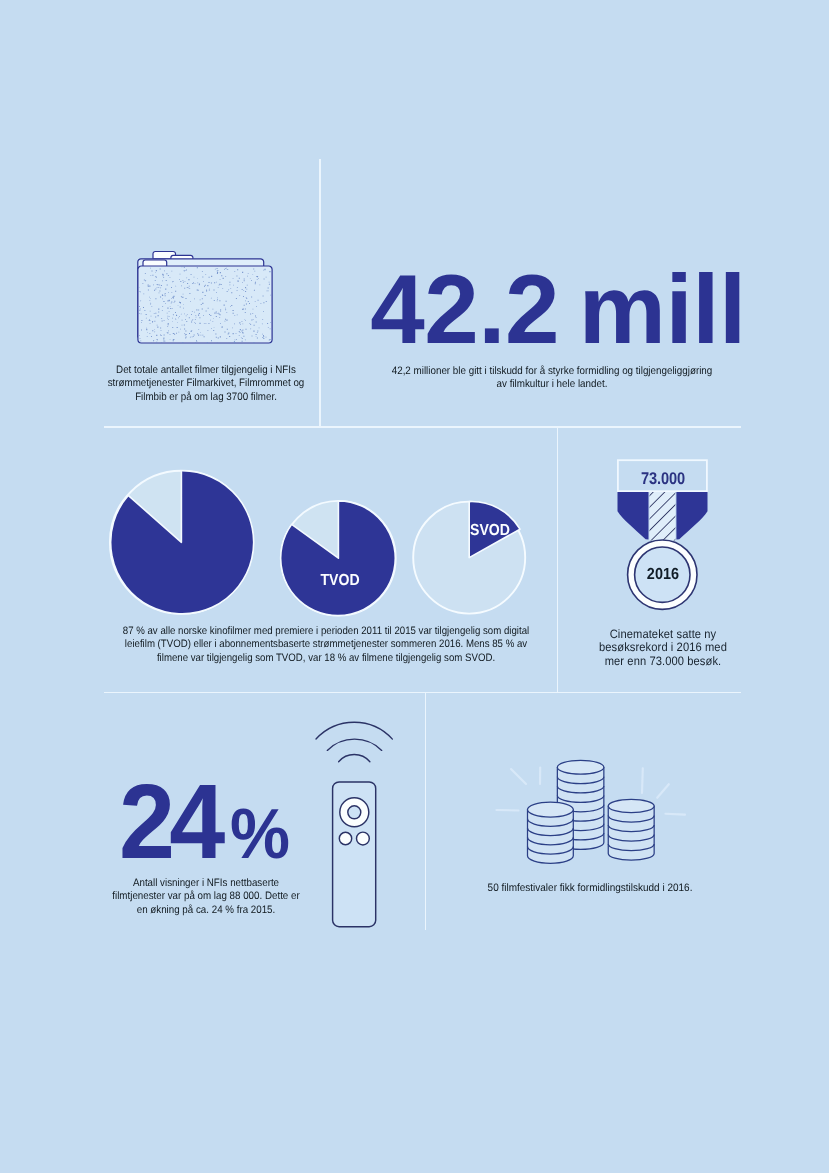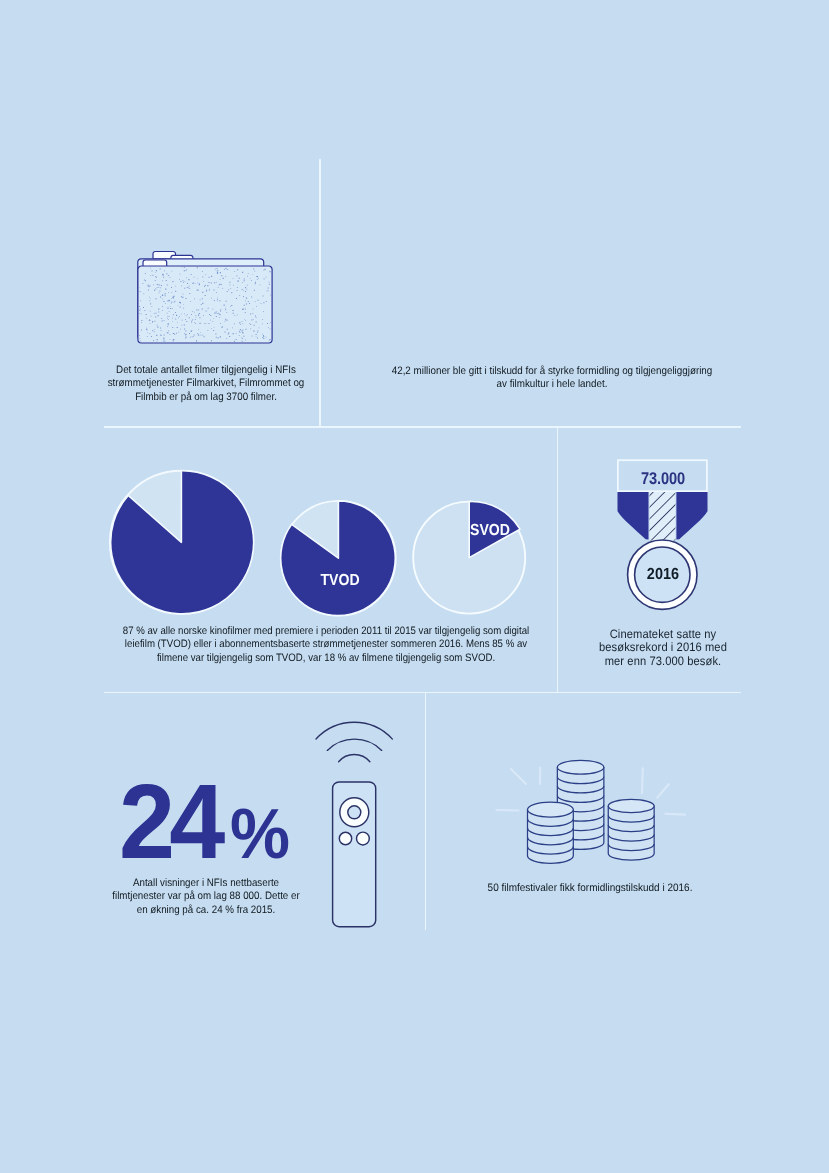--- a/index.html
+++ b/index.html
@@ -38,20 +38,21 @@
     <path d="M5 9.8 H124.5 a3.2 3.2 0 0 1 3.2 3.2 V88 H1.8 V13 A3.2 3.2 0 0 1 5 9.8 Z" fill="#dfeefb" stroke="#2c3392" stroke-width="1.2"></path>
     <path d="M9.3 11 H28.4 a2.3 2.3 0 0 1 2.3 2.3 V17.7 H7 V13.3 A2.3 2.3 0 0 1 9.3 11 Z" fill="#fafdff" stroke="#2c3392" stroke-width="1.2"></path>
     <path d="M5.3 17 H132.7 a3.4 3.4 0 0 1 3.4 3.4 V90.6 a3.4 3.4 0 0 1 -3.4 3.4 H5.3 a3.4 3.4 0 0 1 -3.4 -3.4 V20.4 A3.4 3.4 0 0 1 5.3 17 Z" fill="#d8e9f8" stroke="#2c3392" stroke-width="1.2"></path>
     <g clip-path="url(#frontclip)">
       <path transform="translate(2,17)" d="M55.0 16.3h0.8v0.8h-0.8zM31.6 11.0h0.7v0.7h-0.7zM34.4 30.8h1.1v1.1h-1.1zM12.6 49.8h0.8v0.8h-0.8zM57.4 48.9h0.8v0.8h-0.8zM107.5 62.8h1.0v1.0h-1.0zM116.8 17.3h1.0v1.0h-1.0zM89.7 67.6h0.9v0.9h-0.9zM11.7 57.1h0.7v0.7h-0.7zM63.8 32.3h0.9v0.9h-0.9zM75.8 34.1h0.9v0.9h-0.9zM134.1 42.7h1.0v1.0h-1.0zM70.5 16.1h1.0v1.0h-1.0zM132.4 28.7h0.8v0.8h-0.8zM129.1 57.0h1.0v1.0h-1.0zM80.9 78.1h1.1v1.1h-1.1zM89.6 3.4h0.7v0.7h-0.7zM23.6 54.5h1.0v1.0h-1.0zM11.5 34.1h0.7v0.7h-0.7zM19.8 49.3h1.0v1.0h-1.0zM45.0 41.8h0.8v0.8h-0.8zM122.0 77.4h0.8v0.8h-0.8zM60.3 43.6h0.8v0.8h-0.8zM48.3 55.4h0.7v0.7h-0.7zM18.2 68.8h1.1v1.1h-1.1zM105.7 12.4h1.0v1.0h-1.0zM17.3 9.9h0.9v0.9h-0.9zM24.0 14.5h0.8v0.8h-0.8zM125.3 70.1h0.9v0.9h-0.9zM104.5 63.5h0.9v0.9h-0.9zM16.3 65.5h0.8v0.8h-0.8zM92.1 40.1h0.7v0.7h-0.7zM79.6 4.3h0.8v0.8h-0.8zM51.4 27.1h1.0v1.0h-1.0zM52.6 64.8h1.1v1.1h-1.1zM13.0 70.0h0.9v0.9h-0.9zM97.9 32.0h1.0v1.0h-1.0zM31.6 67.9h0.8v0.8h-0.8zM88.7 25.0h0.9v0.9h-0.9zM30.0 64.4h0.8v0.8h-0.8zM52.3 35.1h0.7v0.7h-0.7zM119.6 33.8h0.9v0.9h-0.9zM9.9 23.6h0.9v0.9h-0.9zM106.9 42.6h0.9v0.9h-0.9zM58.7 23.5h1.1v1.1h-1.1zM22.0 30.4h1.1v1.1h-1.1zM117.0 49.4h1.0v1.0h-1.0zM26.8 27.1h0.8v0.8h-0.8zM47.1 53.2h0.9v0.9h-0.9zM130.7 15.8h0.8v0.8h-0.8zM107.1 21.1h1.0v1.0h-1.0zM100.8 68.9h0.8v0.8h-0.8zM55.6 68.6h1.0v1.0h-1.0zM1.0 40.1h0.8v0.8h-0.8zM0.7 25.0h0.8v0.8h-0.8zM69.5 64.2h0.8v0.8h-0.8zM36.1 67.8h1.0v1.0h-1.0zM63.7 42.5h1.1v1.1h-1.1zM104.2 66.1h1.1v1.1h-1.1zM104.3 16.3h0.7v0.7h-0.7zM135.4 64.2h0.7v0.7h-0.7zM78.9 76.4h1.0v1.0h-1.0zM41.0 77.2h1.1v1.1h-1.1zM78.1 15.8h0.7v0.7h-0.7zM134.4 63.2h1.0v1.0h-1.0zM107.0 21.4h0.9v0.9h-0.9zM17.8 10.8h1.0v1.0h-1.0zM117.7 55.4h1.0v1.0h-1.0zM57.0 75.9h0.8v0.8h-0.8zM49.1 16.9h1.0v1.0h-1.0zM77.8 70.8h1.0v1.0h-1.0zM25.3 72.6h1.0v1.0h-1.0zM77.8 49.9h1.0v1.0h-1.0zM90.3 78.0h1.1v1.1h-1.1zM32.8 36.8h0.7v0.7h-0.7zM16.0 63.4h0.7v0.7h-0.7zM45.8 58.5h1.1v1.1h-1.1zM92.4 22.3h0.7v0.7h-0.7zM79.2 33.2h0.8v0.8h-0.8zM18.9 73.2h1.0v1.0h-1.0zM5.4 27.5h0.8v0.8h-0.8zM75.5 23.6h1.0v1.0h-1.0zM8.3 61.7h0.8v0.8h-0.8zM109.2 9.8h0.8v0.8h-0.8zM37.3 52.4h0.7v0.7h-0.7zM76.1 16.2h1.1v1.1h-1.1zM23.9 28.4h1.1v1.1h-1.1zM11.5 54.1h0.8v0.8h-0.8zM111.9 12.4h0.7v0.7h-0.7zM5.0 41.0h1.0v1.0h-1.0zM23.0 69.3h0.8v0.8h-0.8zM83.5 60.6h1.1v1.1h-1.1zM22.2 61.6h0.9v0.9h-0.9zM109.8 35.0h0.9v0.9h-0.9zM24.7 9.3h1.0v1.0h-1.0zM87.3 41.7h0.7v0.7h-0.7zM31.7 72.9h0.7v0.7h-0.7zM106.2 78.7h1.1v1.1h-1.1zM60.4 63.1h0.7v0.7h-0.7zM118.8 13.3h0.8v0.8h-0.8zM105.0 30.0h0.9v0.9h-0.9zM80.1 46.7h0.7v0.7h-0.7zM41.1 13.0h0.7v0.7h-0.7zM119.4 64.5h0.9v0.9h-0.9zM39.7 39.4h0.7v0.7h-0.7zM5.9 13.5h0.9v0.9h-0.9zM114.8 53.0h0.7v0.7h-0.7zM51.3 21.9h0.8v0.8h-0.8zM74.5 55.3h0.7v0.7h-0.7zM103.6 74.7h1.0v1.0h-1.0zM57.1 57.0h0.8v0.8h-0.8zM24.0 32.6h0.7v0.7h-0.7zM29.1 51.7h0.8v0.8h-0.8zM114.4 7.9h0.7v0.7h-0.7zM76.9 2.8h0.8v0.8h-0.8zM18.3 75.8h0.9v0.9h-0.9zM8.8 70.0h0.8v0.8h-0.8zM78.8 34.5h0.7v0.7h-0.7zM126.4 3.3h1.0v1.0h-1.0zM127.0 77.7h0.7v0.7h-0.7zM22.9 18.9h1.0v1.0h-1.0zM18.3 72.9h0.7v0.7h-0.7zM50.4 13.1h1.1v1.1h-1.1zM65.9 57.0h0.7v0.7h-0.7zM59.4 16.4h0.8v0.8h-0.8zM18.7 58.8h0.8v0.8h-0.8zM23.8 54.7h0.8v0.8h-0.8zM88.4 53.6h1.1v1.1h-1.1zM124.3 67.7h0.7v0.7h-0.7zM32.2 41.9h1.0v1.0h-1.0zM53.9 44.9h0.8v0.8h-0.8zM34.3 61.1h0.9v0.9h-0.9zM67.4 8.2h0.7v0.7h-0.7zM127.8 35.0h0.9v0.9h-0.9zM26.1 4.4h0.9v0.9h-0.9zM25.5 71.6h0.9v0.9h-0.9zM1.9 42.4h0.8v0.8h-0.8zM98.5 9.5h0.9v0.9h-0.9zM53.0 55.5h1.1v1.1h-1.1zM35.7 36.2h0.7v0.7h-0.7zM48.4 11.6h0.7v0.7h-0.7zM113.2 30.5h0.9v0.9h-0.9zM127.6 70.8h0.8v0.8h-0.8zM73.2 62.1h0.7v0.7h-0.7zM4.4 17.2h0.9v0.9h-0.9zM84.3 60.6h0.7v0.7h-0.7zM87.6 34.8h1.0v1.0h-1.0zM11.4 67.2h0.9v0.9h-0.9zM67.6 44.6h1.0v1.0h-1.0zM104.1 71.9h0.9v0.9h-0.9zM44.7 27.7h0.7v0.7h-0.7zM37.4 19.7h0.7v0.7h-0.7zM30.2 26.3h0.7v0.7h-0.7zM37.1 24.7h1.1v1.1h-1.1zM33.3 35.4h1.0v1.0h-1.0zM71.0 48.1h0.9v0.9h-0.9zM11.0 30.8h0.7v0.7h-0.7zM38.6 60.9h1.0v1.0h-1.0zM58.0 73.9h0.9v0.9h-0.9zM69.3 19.1h1.1v1.1h-1.1zM125.1 69.0h0.9v0.9h-0.9zM54.3 17.0h1.1v1.1h-1.1zM125.4 36.3h1.0v1.0h-1.0zM46.2 47.5h0.7v0.7h-0.7zM6.9 7.1h0.8v0.8h-0.8zM116.9 15.7h1.1v1.1h-1.1zM78.6 2.0h0.9v0.9h-0.9zM29.9 53.3h0.7v0.7h-0.7zM2.2 34.4h0.9v0.9h-0.9zM25.2 11.2h0.9v0.9h-0.9zM135.3 56.2h0.7v0.7h-0.7zM42.3 15.1h1.0v1.0h-1.0zM52.6 8.1h0.9v0.9h-0.9zM128.6 24.5h0.8v0.8h-0.8zM102.1 58.0h0.7v0.7h-0.7zM101.6 65.9h0.9v0.9h-0.9zM64.4 10.6h0.9v0.9h-0.9zM81.2 17.7h1.1v1.1h-1.1zM41.9 35.9h1.1v1.1h-1.1zM34.6 15.1h0.9v0.9h-0.9zM20.6 26.5h0.8v0.8h-0.8zM108.8 18.7h0.9v0.9h-0.9zM81.8 6.1h1.1v1.1h-1.1zM59.2 11.9h0.7v0.7h-0.7zM46.1 62.5h1.0v1.0h-1.0zM78.9 7.0h1.0v1.0h-1.0zM12.4 36.7h0.7v0.7h-0.7zM1.1 69.2h0.7v0.7h-0.7zM105.4 24.1h0.7v0.7h-0.7zM20.3 20.9h0.9v0.9h-0.9zM23.9 44.3h0.8v0.8h-0.8zM12.5 9.3h0.7v0.7h-0.7zM130.9 17.7h1.0v1.0h-1.0zM45.7 3.9h0.9v0.9h-0.9zM65.2 49.2h0.8v0.8h-0.8zM47.5 3.9h0.9v0.9h-0.9zM94.4 44.2h0.8v0.8h-0.8zM115.4 64.6h1.1v1.1h-1.1zM82.2 57.3h0.8v0.8h-0.8zM82.0 44.5h1.1v1.1h-1.1zM114.6 42.7h0.7v0.7h-0.7zM2.7 47.4h0.8v0.8h-0.8zM17.8 4.1h1.1v1.1h-1.1zM43.6 53.7h0.9v0.9h-0.9zM113.1 14.2h0.9v0.9h-0.9zM94.1 61.6h0.7v0.7h-0.7zM98.6 23.9h0.9v0.9h-0.9zM57.7 50.7h0.7v0.7h-0.7zM24.2 7.8h1.0v1.0h-1.0zM58.4 43.5h1.0v1.0h-1.0zM50.8 51.2h1.0v1.0h-1.0zM35.5 73.1h0.9v0.9h-0.9zM18.7 21.2h0.7v0.7h-0.7zM124.6 29.6h0.9v0.9h-0.9zM80.6 47.4h1.1v1.1h-1.1zM90.2 23.4h0.9v0.9h-0.9zM55.6 10.7h0.8v0.8h-0.8zM39.3 55.9h0.7v0.7h-0.7zM74.5 42.8h0.8v0.8h-0.8zM33.8 41.9h0.8v0.8h-0.8zM36.3 34.8h1.0v1.0h-1.0zM13.0 76.7h0.7v0.7h-0.7zM121.5 18.5h0.7v0.7h-0.7zM68.0 24.3h1.1v1.1h-1.1zM134.0 10.5h0.7v0.7h-0.7zM125.1 44.9h0.8v0.8h-0.8zM130.8 73.7h0.9v0.9h-0.9zM105.2 42.8h0.7v0.7h-0.7zM9.2 65.9h0.7v0.7h-0.7zM61.4 51.3h1.0v1.0h-1.0zM67.5 57.2h0.8v0.8h-0.8zM98.8 48.5h0.8v0.8h-0.8zM133.5 34.6h0.8v0.8h-0.8zM131.5 72.9h1.1v1.1h-1.1zM62.3 66.4h0.7v0.7h-0.7zM104.5 57.6h0.7v0.7h-0.7zM41.2 49.9h0.8v0.8h-0.8zM77.4 67.5h1.0v1.0h-1.0zM103.7 23.0h0.9v0.9h-0.9zM94.7 12.3h0.7v0.7h-0.7zM106.8 46.0h0.9v0.9h-0.9zM72.9 16.4h1.0v1.0h-1.0zM129.6 21.4h1.1v1.1h-1.1zM34.8 66.9h1.0v1.0h-1.0zM96.0 57.4h0.9v0.9h-0.9zM129.8 24.5h0.7v0.7h-0.7zM75.7 61.4h0.7v0.7h-0.7zM95.3 18.8h0.7v0.7h-0.7zM22.0 68.6h0.9v0.9h-0.9zM35.0 31.6h1.0v1.0h-1.0zM22.3 21.4h0.8v0.8h-0.8zM1.3 43.7h1.0v1.0h-1.0zM38.0 66.8h0.9v0.9h-0.9zM99.3 14.5h1.1v1.1h-1.1zM19.5 49.2h1.1v1.1h-1.1zM54.4 53.3h0.8v0.8h-0.8zM107.9 37.4h1.1v1.1h-1.1zM16.4 54.8h0.9v0.9h-0.9zM104.9 42.5h0.9v0.9h-0.9zM132.4 56.1h0.7v0.7h-0.7zM30.7 50.2h0.8v0.8h-0.8zM107.8 31.0h0.8v0.8h-0.8zM96.7 76.3h0.8v0.8h-0.8zM46.6 15.1h0.7v0.7h-0.7zM12.1 37.7h0.8v0.8h-0.8zM98.9 21.2h0.9v0.9h-0.9zM68.8 76.0h1.1v1.1h-1.1zM134.5 34.4h1.0v1.0h-1.0zM43.6 58.7h0.8v0.8h-0.8zM84.6 11.8h1.1v1.1h-1.1zM51.0 67.0h1.0v1.0h-1.0zM134.3 37.2h1.0v1.0h-1.0zM93.2 39.0h1.1v1.1h-1.1zM41.0 35.8h1.0v1.0h-1.0zM105.7 38.7h1.0v1.0h-1.0zM26.5 27.8h0.7v0.7h-0.7zM51.9 70.7h0.9v0.9h-0.9zM112.3 58.1h0.8v0.8h-0.8zM119.0 10.1h1.1v1.1h-1.1zM58.5 43.2h0.7v0.7h-0.7zM15.8 47.0h0.8v0.8h-0.8zM18.6 17.9h0.9v0.9h-0.9zM3.2 56.2h0.7v0.7h-0.7zM129.9 61.1h0.7v0.7h-0.7zM26.5 74.7h0.8v0.8h-0.8zM29.3 60.0h0.8v0.8h-0.8zM62.8 38.1h0.9v0.9h-0.9zM47.3 71.6h0.8v0.8h-0.8zM40.0 51.5h0.7v0.7h-0.7zM23.1 75.9h0.8v0.8h-0.8zM108.3 32.1h0.9v0.9h-0.9zM104.7 66.7h0.9v0.9h-0.9zM25.6 53.9h0.9v0.9h-0.9zM88.8 62.7h1.0v1.0h-1.0zM88.0 1.7h0.7v0.7h-0.7zM34.9 48.3h0.9v0.9h-0.9zM15.1 74.3h1.0v1.0h-1.0zM96.6 73.5h0.7v0.7h-0.7zM24.1 28.9h1.1v1.1h-1.1zM46.3 21.8h0.9v0.9h-0.9zM124.4 71.1h0.9v0.9h-0.9zM53.2 48.1h0.8v0.8h-0.8zM90.3 66.5h1.1v1.1h-1.1zM11.1 53.3h0.7v0.7h-0.7zM107.0 54.3h0.7v0.7h-0.7zM46.9 68.6h0.8v0.8h-0.8zM116.4 4.7h0.8v0.8h-0.8zM75.2 63.9h1.0v1.0h-1.0zM23.2 51.9h0.9v0.9h-0.9zM42.9 30.3h1.0v1.0h-1.0zM99.7 14.6h1.1v1.1h-1.1zM106.4 53.4h0.7v0.7h-0.7zM21.5 24.6h0.9v0.9h-0.9zM63.9 5.2h0.9v0.9h-0.9zM88.4 46.2h0.8v0.8h-0.8zM43.0 19.4h0.8v0.8h-0.8zM34.7 74.2h1.1v1.1h-1.1zM11.8 44.7h0.7v0.7h-0.7zM86.5 54.7h0.9v0.9h-0.9zM66.6 28.9h1.1v1.1h-1.1zM113.6 69.6h0.8v0.8h-0.8zM29.5 34.3h1.1v1.1h-1.1zM61.7 33.4h0.8v0.8h-0.8zM60.8 18.4h0.9v0.9h-0.9zM70.5 57.0h0.9v0.9h-0.9zM131.7 62.5h0.8v0.8h-0.8zM14.1 56.1h0.7v0.7h-0.7zM24.1 78.6h0.9v0.9h-0.9zM116.8 35.1h0.7v0.7h-0.7zM12.3 1.7h0.7v0.7h-0.7zM17.1 5.9h0.7v0.7h-0.7zM98.1 73.2h0.9v0.9h-0.9zM105.7 14.3h1.0v1.0h-1.0zM81.4 34.3h1.0v1.0h-1.0zM27.0 37.1h0.7v0.7h-0.7zM48.4 54.9h0.9v0.9h-0.9zM81.3 50.9h0.8v0.8h-0.8zM6.5 44.1h0.8v0.8h-0.8zM83.2 9.2h1.1v1.1h-1.1zM56.7 17.2h0.7v0.7h-0.7zM22.6 64.0h0.8v0.8h-0.8zM27.7 14.0h1.0v1.0h-1.0zM114.3 46.9h0.9v0.9h-0.9zM11.3 19.6h1.1v1.1h-1.1zM104.2 42.8h1.1v1.1h-1.1zM60.0 48.6h1.1v1.1h-1.1zM37.1 46.1h0.9v0.9h-0.9zM70.6 10.8h1.0v1.0h-1.0zM73.0 74.3h1.0v1.0h-1.0zM101.8 63.1h1.1v1.1h-1.1zM117.7 69.9h0.7v0.7h-0.7zM117.7 51.3h0.8v0.8h-0.8zM81.8 70.3h1.1v1.1h-1.1zM17.4 46.8h0.9v0.9h-0.9zM108.4 22.8h0.8v0.8h-0.8zM91.1 69.9h1.1v1.1h-1.1zM7.6 47.9h1.1v1.1h-1.1zM101.3 29.0h0.8v0.8h-0.8zM85.6 38.6h1.1v1.1h-1.1zM115.5 76.1h0.9v0.9h-0.9zM50.8 19.7h0.9v0.9h-0.9zM38.0 48.8h1.1v1.1h-1.1zM14.2 64.2h1.1v1.1h-1.1zM17.4 22.5h0.9v0.9h-0.9zM62.5 68.7h0.8v0.8h-0.8zM29.5 49.7h0.7v0.7h-0.7zM70.9 22.7h0.9v0.9h-0.9zM2.4 74.5h0.8v0.8h-0.8zM84.4 22.0h0.7v0.7h-0.7zM19.3 60.6h1.1v1.1h-1.1zM82.3 42.9h0.8v0.8h-0.8zM21.6 2.4h1.1v1.1h-1.1zM14.4 8.8h1.0v1.0h-1.0zM41.7 40.4h1.0v1.0h-1.0zM105.4 69.8h1.0v1.0h-1.0zM134.8 48.9h1.0v1.0h-1.0zM78.6 46.9h0.9v0.9h-0.9zM33.5 26.1h0.7v0.7h-0.7zM87.3 9.9h0.8v0.8h-0.8zM101.3 56.3h1.1v1.1h-1.1zM28.7 18.6h1.0v1.0h-1.0zM107.1 24.9h1.0v1.0h-1.0zM111.1 37.0h0.9v0.9h-0.9zM123.9 57.4h0.8v0.8h-0.8zM28.4 7.3h1.0v1.0h-1.0zM25.4 35.0h1.1v1.1h-1.1zM20.3 45.5h0.9v0.9h-0.9zM109.8 7.1h0.7v0.7h-0.7zM112.3 62.5h0.8v0.8h-0.8zM31.8 40.4h0.7v0.7h-0.7zM9.8 20.0h0.9v0.9h-0.9zM64.4 68.7h0.9v0.9h-0.9zM79.7 71.4h1.1v1.1h-1.1zM44.5 14.0h0.8v0.8h-0.8zM100.8 11.7h1.0v1.0h-1.0zM65.6 70.2h1.0v1.0h-1.0zM47.8 49.5h0.7v0.7h-0.7zM29.4 41.6h1.1v1.1h-1.1zM3.4 54.1h1.0v1.0h-1.0zM72.2 53.8h0.7v0.7h-0.7zM60.1 68.7h1.0v1.0h-1.0zM65.3 15.3h0.7v0.7h-0.7zM34.0 51.7h0.8v0.8h-0.8zM19.5 18.2h1.0v1.0h-1.0zM88.3 72.2h0.9v0.9h-0.9zM94.6 46.7h1.1v1.1h-1.1zM86.0 3.0h0.8v0.8h-0.8zM56.2 32.4h0.8v0.8h-0.8zM1.9 25.4h0.9v0.9h-0.9zM26.8 29.3h0.8v0.8h-0.8zM64.3 36.8h1.1v1.1h-1.1zM106.9 73.5h0.8v0.8h-0.8zM126.5 2.7h1.1v1.1h-1.1zM69.7 41.8h0.9v0.9h-0.9zM68.1 23.4h0.7v0.7h-0.7zM115.6 58.8h1.0v1.0h-1.0zM25.6 68.5h1.0v1.0h-1.0zM44.9 15.8h0.9v0.9h-0.9zM77.7 45.5h1.1v1.1h-1.1zM99.1 3.2h1.1v1.1h-1.1zM118.0 39.9h0.8v0.8h-0.8zM29.7 57.0h1.0v1.0h-1.0zM45.1 37.9h0.7v0.7h-0.7zM61.5 56.8h1.1v1.1h-1.1zM131.4 5.1h1.1v1.1h-1.1zM21.3 18.6h0.8v0.8h-0.8zM34.8 73.0h0.8v0.8h-0.8zM86.9 2.2h0.9v0.9h-0.9zM47.4 64.4h1.0v1.0h-1.0zM60.3 68.4h0.9v0.9h-0.9zM13.5 40.0h0.7v0.7h-0.7zM91.5 18.4h0.8v0.8h-0.8zM43.5 0.5h0.8v0.8h-0.8zM58.8 1.2h1.1v1.1h-1.1zM59.2 67.2h1.0v1.0h-1.0zM97.6 67.2h0.8v0.8h-0.8zM104.1 5.8h1.1v1.1h-1.1zM96.4 49.2h0.8v0.8h-0.8zM103.4 64.4h1.1v1.1h-1.1zM48.0 3.4h0.9v0.9h-0.9zM120.3 12.2h0.7v0.7h-0.7zM33.5 4.8h0.7v0.7h-0.7zM72.3 49.1h1.0v1.0h-1.0zM70.9 24.3h0.7v0.7h-0.7zM122.5 37.0h0.8v0.8h-0.8zM100.8 65.1h0.9v0.9h-0.9zM93.2 26.2h1.1v1.1h-1.1zM35.5 67.0h0.7v0.7h-0.7zM29.3 66.3h1.1v1.1h-1.1zM103.5 55.2h0.9v0.9h-0.9zM87.2 43.3h0.9v0.9h-0.9zM120.7 61.5h0.7v0.7h-0.7zM81.7 13.3h0.7v0.7h-0.7zM9.6 18.6h1.1v1.1h-1.1zM60.9 17.6h1.1v1.1h-1.1zM86.5 65.6h1.0v1.0h-1.0zM24.2 39.9h0.9v0.9h-0.9zM42.2 62.8h0.7v0.7h-0.7zM0.6 47.0h0.9v0.9h-0.9zM53.7 70.4h0.9v0.9h-0.9zM41.6 7.7h0.8v0.8h-0.8zM79.0 6.1h1.1v1.1h-1.1zM46.3 67.3h0.8v0.8h-0.8zM31.2 34.5h0.8v0.8h-0.8zM28.8 46.7h0.7v0.7h-0.7zM44.3 76.0h1.0v1.0h-1.0zM35.4 29.8h1.1v1.1h-1.1zM30.7 33.7h1.1v1.1h-1.1zM37.5 53.2h0.7v0.7h-0.7zM45.9 4.8h0.7v0.7h-0.7zM10.7 54.1h0.7v0.7h-0.7zM124.3 52.9h0.8v0.8h-0.8zM30.7 45.1h0.7v0.7h-0.7zM111.4 57.0h0.8v0.8h-0.8zM47.6 70.5h1.0v1.0h-1.0zM17.4 32.3h1.0v1.0h-1.0zM42.1 36.6h0.9v0.9h-0.9zM47.6 67.9h1.1v1.1h-1.1zM82.7 17.9h1.0v1.0h-1.0zM94.8 44.0h0.9v0.9h-0.9zM29.6 58.2h1.1v1.1h-1.1zM56.9 52.9h0.9v0.9h-0.9zM59.8 23.8h0.9v0.9h-0.9zM48.8 21.1h0.9v0.9h-0.9zM13.5 4.5h1.0v1.0h-1.0zM91.4 15.8h1.0v1.0h-1.0zM117.6 68.0h1.0v1.0h-1.0zM24.3 8.1h1.0v1.0h-1.0zM80.7 18.8h0.7v0.7h-0.7zM76.4 46.6h1.1v1.1h-1.1zM29.9 9.0h0.9v0.9h-0.9zM66.9 18.8h0.9v0.9h-0.9zM33.1 21.0h0.9v0.9h-0.9zM79.0 31.6h0.7v0.7h-0.7zM16.8 14.1h0.8v0.8h-0.8zM75.3 52.4h0.7v0.7h-0.7zM20.2 42.6h1.1v1.1h-1.1zM29.6 79.3h0.8v0.8h-0.8zM40.5 65.8h0.7v0.7h-0.7zM50.0 21.5h0.7v0.7h-0.7zM26.7 29.3h0.9v0.9h-0.9zM55.2 69.9h0.8v0.8h-0.8zM44.3 30.8h1.1v1.1h-1.1zM12.2 32.4h0.7v0.7h-0.7zM45.8 0.6h1.1v1.1h-1.1zM118.9 66.2h0.8v0.8h-0.8zM25.4 74.6h1.0v1.0h-1.0zM47.5 32.0h1.0v1.0h-1.0zM64.3 25.8h1.1v1.1h-1.1zM102.9 71.5h0.8v0.8h-0.8zM79.8 21.1h0.7v0.7h-0.7zM79.3 78.6h1.0v1.0h-1.0zM115.9 23.8h1.0v1.0h-1.0zM73.1 9.8h1.1v1.1h-1.1zM125.0 3.7h0.7v0.7h-0.7zM78.8 4.6h1.0v1.0h-1.0zM112.1 47.6h1.0v1.0h-1.0zM17.2 50.5h1.0v1.0h-1.0zM107.0 34.4h0.8v0.8h-0.8zM113.4 53.4h1.0v1.0h-1.0zM0.6 21.1h0.7v0.7h-0.7zM7.1 14.3h1.0v1.0h-1.0zM78.0 26.0h0.8v0.8h-0.8zM87.1 52.8h0.9v0.9h-0.9zM118.3 10.0h0.9v0.9h-0.9zM96.4 5.3h0.8v0.8h-0.8zM48.9 48.3h0.7v0.7h-0.7zM60.8 46.9h1.1v1.1h-1.1zM25.0 8.2h0.7v0.7h-0.7zM53.5 64.1h0.7v0.7h-0.7zM118.9 71.4h1.0v1.0h-1.0zM53.4 78.3h0.9v0.9h-0.9zM115.3 2.6h0.9v0.9h-0.9zM34.0 55.4h0.7v0.7h-0.7zM8.2 63.1h1.1v1.1h-1.1zM94.6 67.1h1.1v1.1h-1.1zM42.9 47.7h0.7v0.7h-0.7zM125.6 12.6h0.9v0.9h-0.9zM39.1 61.0h0.7v0.7h-0.7zM14.1 55.1h1.0v1.0h-1.0zM95.9 75.3h1.1v1.1h-1.1zM27.2 22.6h1.1v1.1h-1.1zM127.7 10.7h0.8v0.8h-0.8zM56.4 56.3h0.7v0.7h-0.7zM53.7 54.0h0.8v0.8h-0.8zM72.9 31.7h0.8v0.8h-0.8zM16.0 23.7h1.1v1.1h-1.1zM56.2 45.7h0.7v0.7h-0.7zM33.4 32.2h0.7v0.7h-0.7zM15.2 18.5h0.8v0.8h-0.8zM81.6 48.3h1.0v1.0h-1.0zM125.3 72.1h1.0v1.0h-1.0zM3.1 63.6h0.9v0.9h-0.9zM28.6 66.4h0.7v0.7h-0.7zM88.8 3.2h0.9v0.9h-0.9zM1.6 72.2h0.8v0.8h-0.8zM34.3 15.5h0.8v0.8h-0.8zM7.9 51.8h0.8v0.8h-0.8zM58.4 75.3h0.8v0.8h-0.8zM66.0 19.8h1.0v1.0h-1.0z" fill="#6d8cc8" opacity="0.9"></path>
     </g>
    </svg>
   </div>
   <div class="cap" style="left:95px;top:364px;width:222px;">Det totale antallet filmer tilgjengelig i NFIs strømmetjenester Filmarkivet, Filmrommet og Filmbib er på om lag 3700 filmer.</div>
 
+  <div class="bignum" style="left:361px;top:260px;width:394px;font-size:98px;line-height:98px;text-align:center;letter-spacing:-0.5px;word-spacing:-7px;"><span>42.2 mill</span></div>
   <div class="cap" style="left:372px;top:365px;width:360px;transform:scaleX(0.91);">42,2 millioner ble gitt i tilskudd for å styrke formidling og tilgjengeliggjøring av filmkultur i hele landet.</div>
 
   <div style="position:absolute;left:100px;top:460px;width:445px;height:165px;">
    <svg viewBox="0 0 445 165" width="445" height="165">
     <g>
       <circle cx="81.4" cy="82.3" r="71.5" fill="#cfe3f2" stroke="#f3faff" stroke-width="1.9"></circle>
       <path d="M81.4 82.3 L81.4 10.8 A71.5 71.5 0 1 1 28.2 35.4 Z" fill="#2e3596" stroke="#f3faff" stroke-width="1.6" stroke-linejoin="round"></path>
     </g>
     <g>
       <circle cx="238.4" cy="98.2" r="57.3" fill="#cfe3f2" stroke="#f3faff" stroke-width="1.9"></circle>

